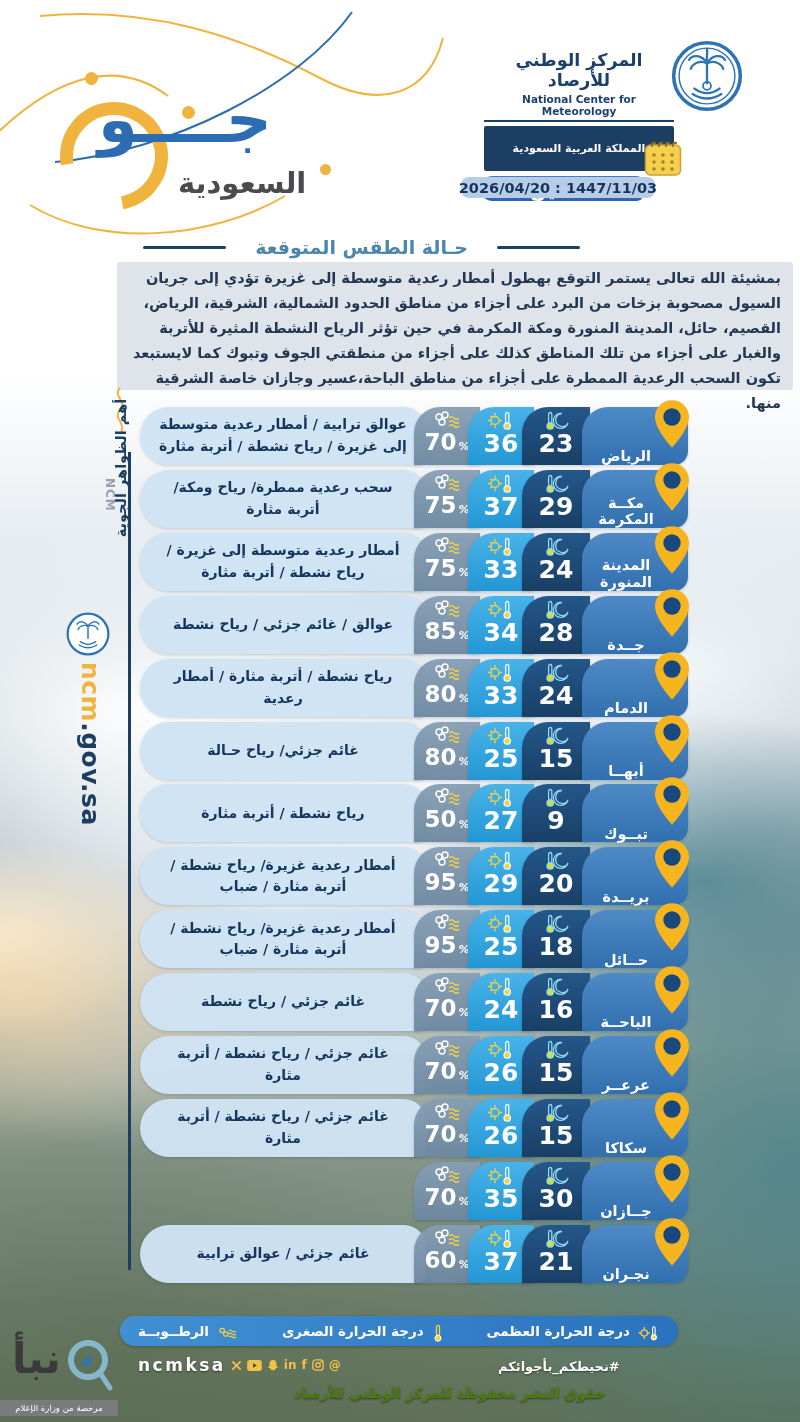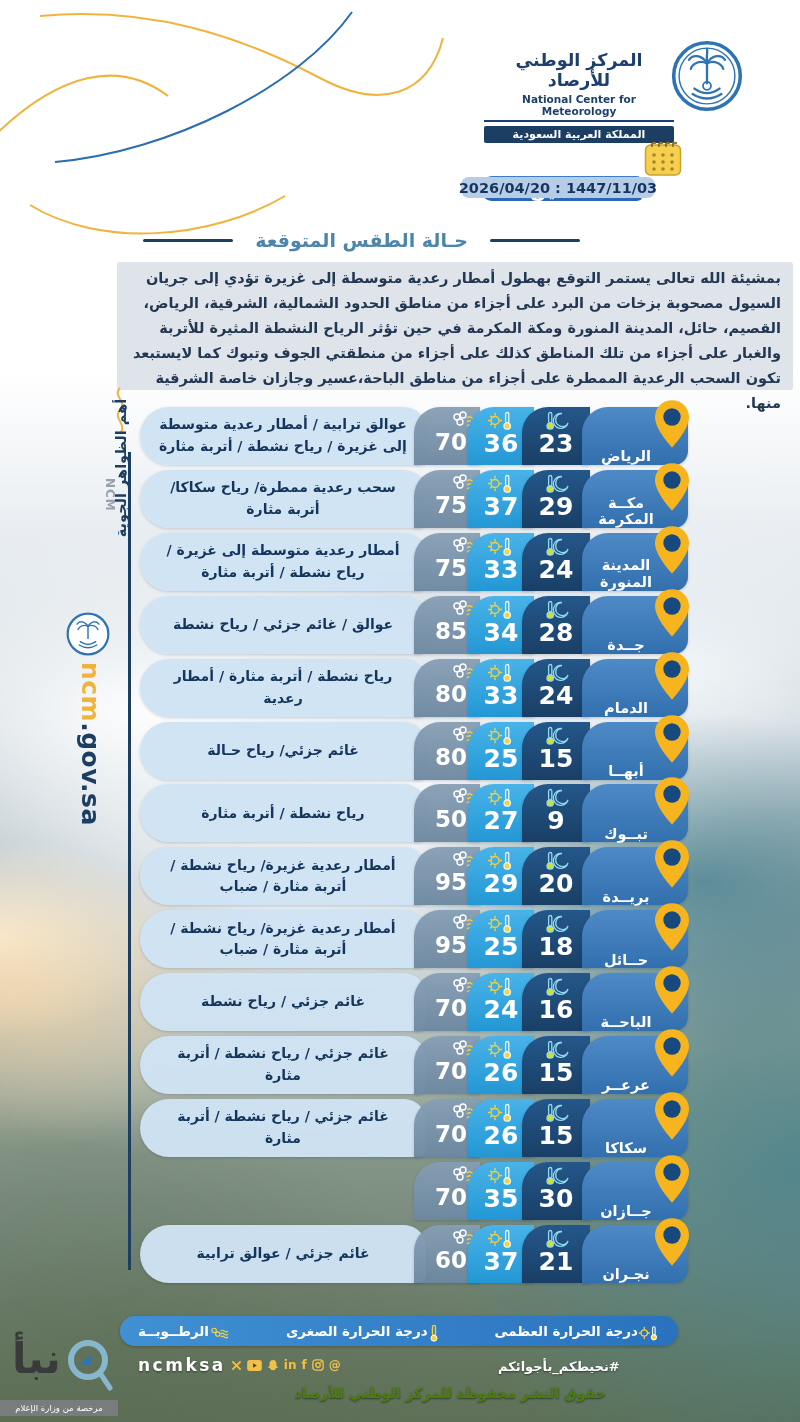--- a/index.html
+++ b/index.html
@@ -21,69 +21,69 @@
       linear-gradient(180deg,#ffffff 0%,#ffffff 26%,#f4f6f8 32%,#e3e9ee 40%,#ccd6dd 48%,#b4c1c9 56%,#a3b1b4 64%,#96a49b 72%,#87988a 80%,#77897b 88%,#64785f 96%,#5a6f55 100%);
   }
   .deco{position:absolute;top:0;left:0;}
   
   .emblem{position:absolute;top:40px;right:57px;width:72px;height:72px;}
   .emblem-small{position:absolute;left:66px;top:612px;width:44px;height:44px;}
   .org-text{position:absolute;top:50px;right:126px;width:190px;display:flex;flex-direction:column;}
   .org-ar{color:#1d3f6e;font-weight:bold;font-size:17.5px;direction:rtl;text-align:center;}
   .org-en{color:#1d3f6e;font-weight:bold;font-size:10.5px;text-align:center;margin-top:3px;}
   .org-line{border-top:2px solid #1d3f6e;margin-top:3px;}
-  .ribbon{background:#1c3e63;color:#fff;font-size:11px;font-weight:bold;direction:rtl;text-align:center;margin-top:4px;padding:2px 6px;border-radius:2px;}
+  .ribbon{background:#1c3e63;color:#fff;font-size:11px;font-weight:bold;direction:rtl;text-align:center;margin-top:4px;padding:16px 6px;border-radius:2px;}
   
   .brand{position:absolute;top:60px;left:30px;width:350px;height:170px;}
   .brand-ring{position:absolute;left:30px;top:42px;width:82px;height:82px;border-radius:50%;border:13px solid #f0b43e;border-bottom-color:transparent;transform:rotate(35deg);}
   .brand-word{position:absolute;left:68px;top:28px;width:290px;color:#2b6cb3;font-size:64px;font-weight:bold;direction:rtl;line-height:1;text-align:left;}
   .brand-sub{position:absolute;left:148px;top:106px;color:#4b4b4f;font-size:29px;font-weight:bold;direction:rtl;}
   .dot{position:absolute;border-radius:50%;background:#f0b43e;}
   .dot1{left:55px;top:12px;width:13px;height:13px;}
   .dot2{left:152px;top:46px;width:13px;height:13px;}
   .dot3{left:290px;top:104px;width:11px;height:11px;}
   
   .day-pill{position:absolute;top:140px;right:157px;width:163px;height:25px;background:linear-gradient(180deg,#3c7cc9,#2a65b2);border-radius:18px 9px 9px 18px;color:#fff;font-weight:bold;font-size:20px;display:flex;align-items:center;justify-content:center;direction:rtl;margin-top:36px;}
   .day-pill::after{content:"";position:absolute;right:-7px;top:11px;border:6px solid transparent;border-left:7px solid #2a65b2;}
   .cal{position:absolute;top:138px;right:118px;width:38px;height:40px;}
   .date-pill{position:absolute;top:177px;right:145px;width:194px;height:21px;background:#b7cde7;border-radius:8px;color:#16355e;font-weight:bold;font-size:14.5px;display:flex;align-items:center;justify-content:center;gap:5px;direction:ltr;}
   
   .section-title{position:absolute;top:229px;left:143px;width:437px;display:flex;align-items:center;gap:22px;}
   .section-title .line{flex:1;border-top:3px solid #1c3e63;border-radius:2px;}
-  .section-title h1{margin:0;font-size:19px;color:#4c86aa;font-weight:bold;direction:rtl;white-space:nowrap;}
+  .section-title h1{margin:7px;font-size:19px;color:#4c86aa;font-weight:bold;direction:rtl;white-space:nowrap;}
   .forecast-box{position:absolute;top:262px;left:117px;width:676px;height:128px;background:#dfe3ea;color:#223852;font-weight:bold;font-size:14.5px;line-height:25px;direction:rtl;text-align:right;padding:4px 12px;box-sizing:border-box;border-radius:3px;}
   
   .v-label{position:absolute;left:113px;top:547px;width:158px;height:22px;transform-origin:0 0;transform:rotate(-90deg);color:#1c3e63;font-weight:bold;font-size:14.5px;direction:rtl;text-align:center;}
   .v-ncm{position:absolute;left:117px;top:478px;width:48px;height:18px;transform-origin:0 0;transform:rotate(90deg);color:#98a2ac;font-weight:bold;font-size:12px;letter-spacing:1px;}
   .v-site{position:absolute;left:105px;top:662px;width:242px;height:30px;transform-origin:0 0;transform:rotate(90deg);font-size:25px;font-weight:bold;letter-spacing:.5px;}
   .v-site .hl{color:#f0b43e;}
   .v-site .rest{color:#1c3e63;}
   .v-line{position:absolute;left:128px;top:452px;width:3px;height:818px;background:#1c3e63;}
   .squiggle{position:absolute;left:108px;top:386px;}
   
   #rows{position:absolute;top:407px;left:140px;width:548px;height:890px;}
   .row{position:absolute;left:0;width:548px;height:58px;}
   .cell,.cond{position:absolute;top:0;height:58px;box-shadow:0 1px 3px rgba(10,30,50,.18);}
   .cond{left:0;right:262px;background:rgba(207,227,244,.96);border-radius:29px 22px 8px 29px;z-index:1;display:flex;align-items:center;justify-content:center;}
   .cond-text{direction:rtl;color:#14365c;font-weight:bold;font-size:14px;text-align:center;line-height:1.55;padding:0 18px;}
   .cell{display:flex;flex-direction:column;align-items:center;}
-  .hum{right:208px;width:66px;background:linear-gradient(180deg,rgba(134,158,180,.95),rgba(108,135,160,.95));z-index:2;border-radius:26px 0 0 0;align-items:flex-end;}
+  .hum{right:208px;width:66px;background:linear-gradient(180deg,rgba(134,158,180,.95),rgba(108,135,160,.95));z-index:2;border-radius:26px 0 0 0;}
   .max{right:154px;width:66px;background:linear-gradient(180deg,#49b3e9,#2397d4);z-index:3;border-radius:26px 0 0 0;}
   .min{right:98px;width:68px;background:linear-gradient(180deg,#24578a,#193f66);z-index:4;border-radius:26px 0 0 0;}
   .city{right:0;width:106px;background:linear-gradient(180deg,#4e8ac6,#326fae);z-index:5;border-radius:26px 14px 14px 0;flex-direction:row;align-items:flex-end;justify-content:center;}
   .ic{height:19px;margin-top:4px;}
   .num{color:#fff;font-weight:bold;font-size:25px;line-height:1.1;}
   .hum-val{direction:ltr;display:flex;align-items:flex-end;gap:2px;}
   .hum-val .num{font-size:23px;}
   .pct{color:#fff;font-size:11px;font-weight:bold;margin-bottom:2px;}
   .city-name{color:#fff;font-weight:bold;font-size:14.5px;text-align:center;direction:rtl;line-height:1.15;padding:0 24px 0 6px;}
   .pin{position:absolute;right:-4px;top:-9px;width:40px;height:52px;z-index:6;}
   
   .legend{position:absolute;left:120px;top:1316px;width:558px;height:30px;background:linear-gradient(90deg,#4090d3,#2a72bd);border-radius:17px;display:flex;direction:rtl;align-items:center;justify-content:space-between;padding:0 18px;box-sizing:border-box;box-shadow:0 1px 3px rgba(0,0,0,.25);}
-  .legend-item{display:flex;align-items:center;gap:0;color:#fff;font-weight:bold;font-size:13.5px;direction:rtl;}
+  .legend-item{display:flex;align-items:center;gap:8px;color:#fff;font-weight:bold;font-size:13.5px;direction:rtl;}
   
   .hashtag{position:absolute;top:1359px;left:498px;width:140px;color:#fff;font-weight:bold;font-size:13px;direction:rtl;text-align:left;text-shadow:0 1px 2px rgba(0,0,0,.5);}
   .handle-row{position:absolute;left:138px;top:1355px;display:flex;align-items:center;gap:5px;}
   .handle{color:#fff;font-weight:bold;font-size:17px;letter-spacing:2.5px;text-shadow:0 1px 2px rgba(0,0,0,.5);}
   .sico{display:flex;align-items:center;justify-content:center;color:#f0c04a;font-weight:bold;font-size:12px;height:15px;}
   .copyright{position:absolute;top:1385px;left:290px;width:320px;text-align:center;color:#4d7c0f;font-weight:bold;font-size:14px;direction:rtl;text-shadow:0 1px 2px rgba(0,0,0,.5);}
   .wm{position:absolute;left:0;top:1332px;width:118px;height:90px;}
   .wm-name{position:absolute;left:12px;top:6px;font-size:42px;font-weight:bold;color:#3a3a3a;direction:rtl;line-height:1;}
   .wm-dish{position:absolute;left:60px;top:0px;}
   .wm-strip{position:absolute;top:68px;left:0;width:118px;background:rgba(125,125,130,.88);color:#fff;font-size:8.5px;text-align:center;padding:3px 0;direction:rtl;letter-spacing:1px;}
@@ -118,20 +118,28 @@
       <circle cx="20" cy="25.5" r="2.2" fill="none" stroke="#2e74b5" stroke-width="1"></circle>
     </svg>
   </div>
   <div class="org-text">
     <div class="org-ar">المركز الوطني للأرصاد</div>
     <div class="org-en">National Center for Meteorology</div>
     <div class="org-line"></div>
     <div class="ribbon">المملكة العربية السعودية</div>
   </div>
 
+  <div class="brand">
+    <span class="brand-ring"></span>
+    <span class="dot dot1"></span>
+    <span class="dot dot2"></span>
+    <span class="dot dot3"></span>
+    <span class="brand-word">جــــو</span>
+    <span class="brand-sub">السعودية</span>
+  </div>
 
   <div class="day-pill">
     <span>الاثنين</span>
   </div>
   <div class="cal">
     <svg width="38" height="40" viewBox="0 0 38 40">
       <rect x="1.5" y="7" width="35" height="30" rx="5" fill="#f6cf4f" stroke="#caa12e" stroke-width="1.5"></rect>
       <g stroke="#8a6d1d" stroke-width="2" fill="none" stroke-linecap="round">
         <path d="M8 8c-1-2 1-4 3-3M15 8c-1-2 1-4 3-3M22 8c-1-2 1-4 3-3M29 8c-1-2 1-4 3-3"></path>
       </g>
@@ -237,21 +245,21 @@
       <div class="pin">
         <svg width="40" height="52" viewBox="0 0 24 30">
           <path d="M12 0.8C6.2 0.8 1.8 5.3 1.8 11c0 7.4 10.2 18.2 10.2 18.2S22.2 18.4 22.2 11C22.2 5.3 17.8 0.8 12 0.8z" fill="#f6b51e"></path>
           <circle cx="12" cy="10.8" r="5.2" fill="#17497e"></circle>
         </svg>
       </div>
     </div>
 
     <div class="row" style="top: 62.9px;">
       <div class="cond">
-        <span class="cond-text">سحب رعدية ممطرة/ رياح سكاكا/ أتربة مثارة</span>
+        <span class="cond-text">سحب رعدية ممطرة/ رياح ومكة/ أتربة مثارة</span>
       </div>
       <div class="cell hum">
         <span class="ic">
           <svg width="30" height="19" viewBox="0 0 30 19">
             <g stroke="#fff" fill="none" stroke-width="1.4">
               <circle cx="7" cy="6" r="3"></circle>
                 <circle cx="13" cy="4" r="3"></circle>
                 <circle cx="10" cy="11" r="3"></circle>
             </g>
             <g stroke="#f5d33f" fill="none" stroke-width="1.4">

